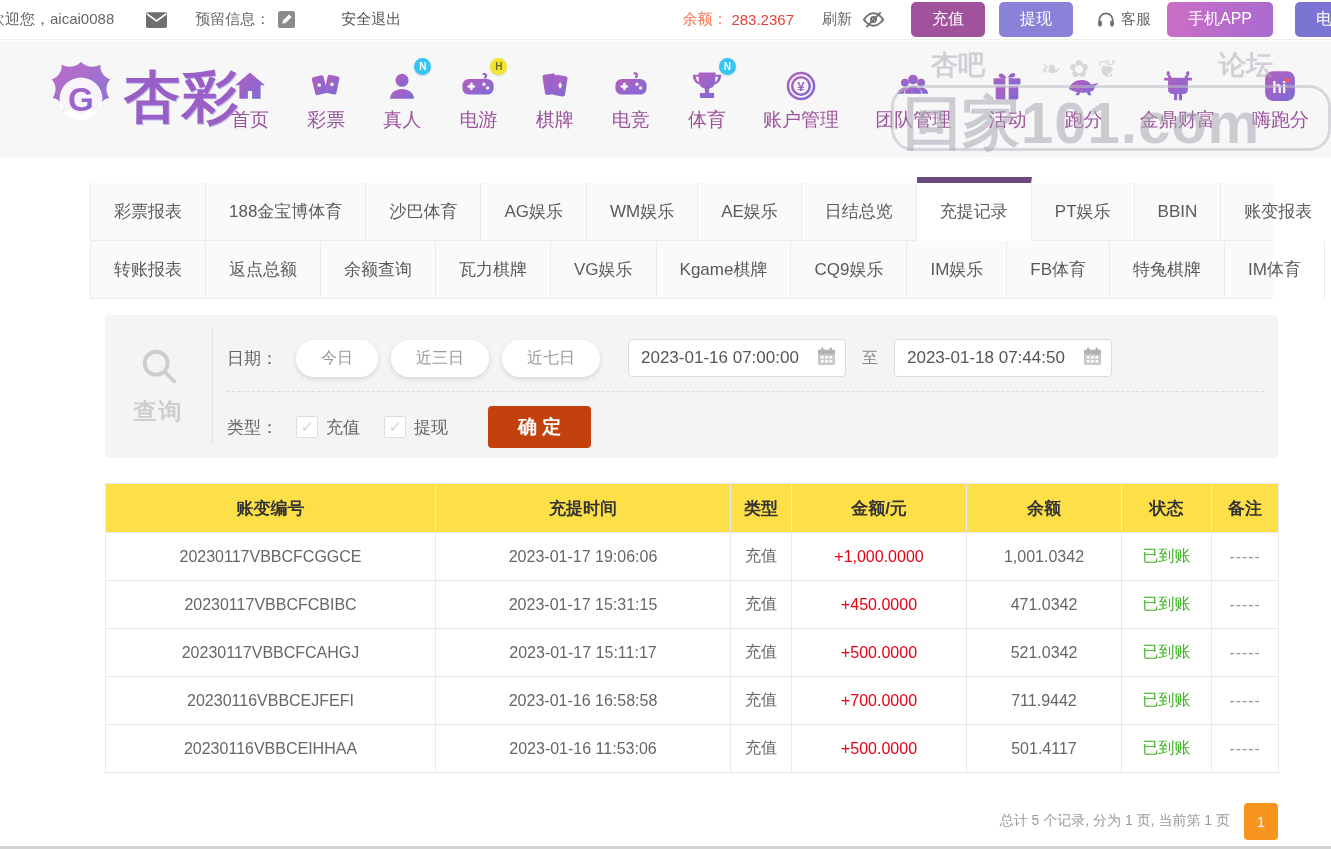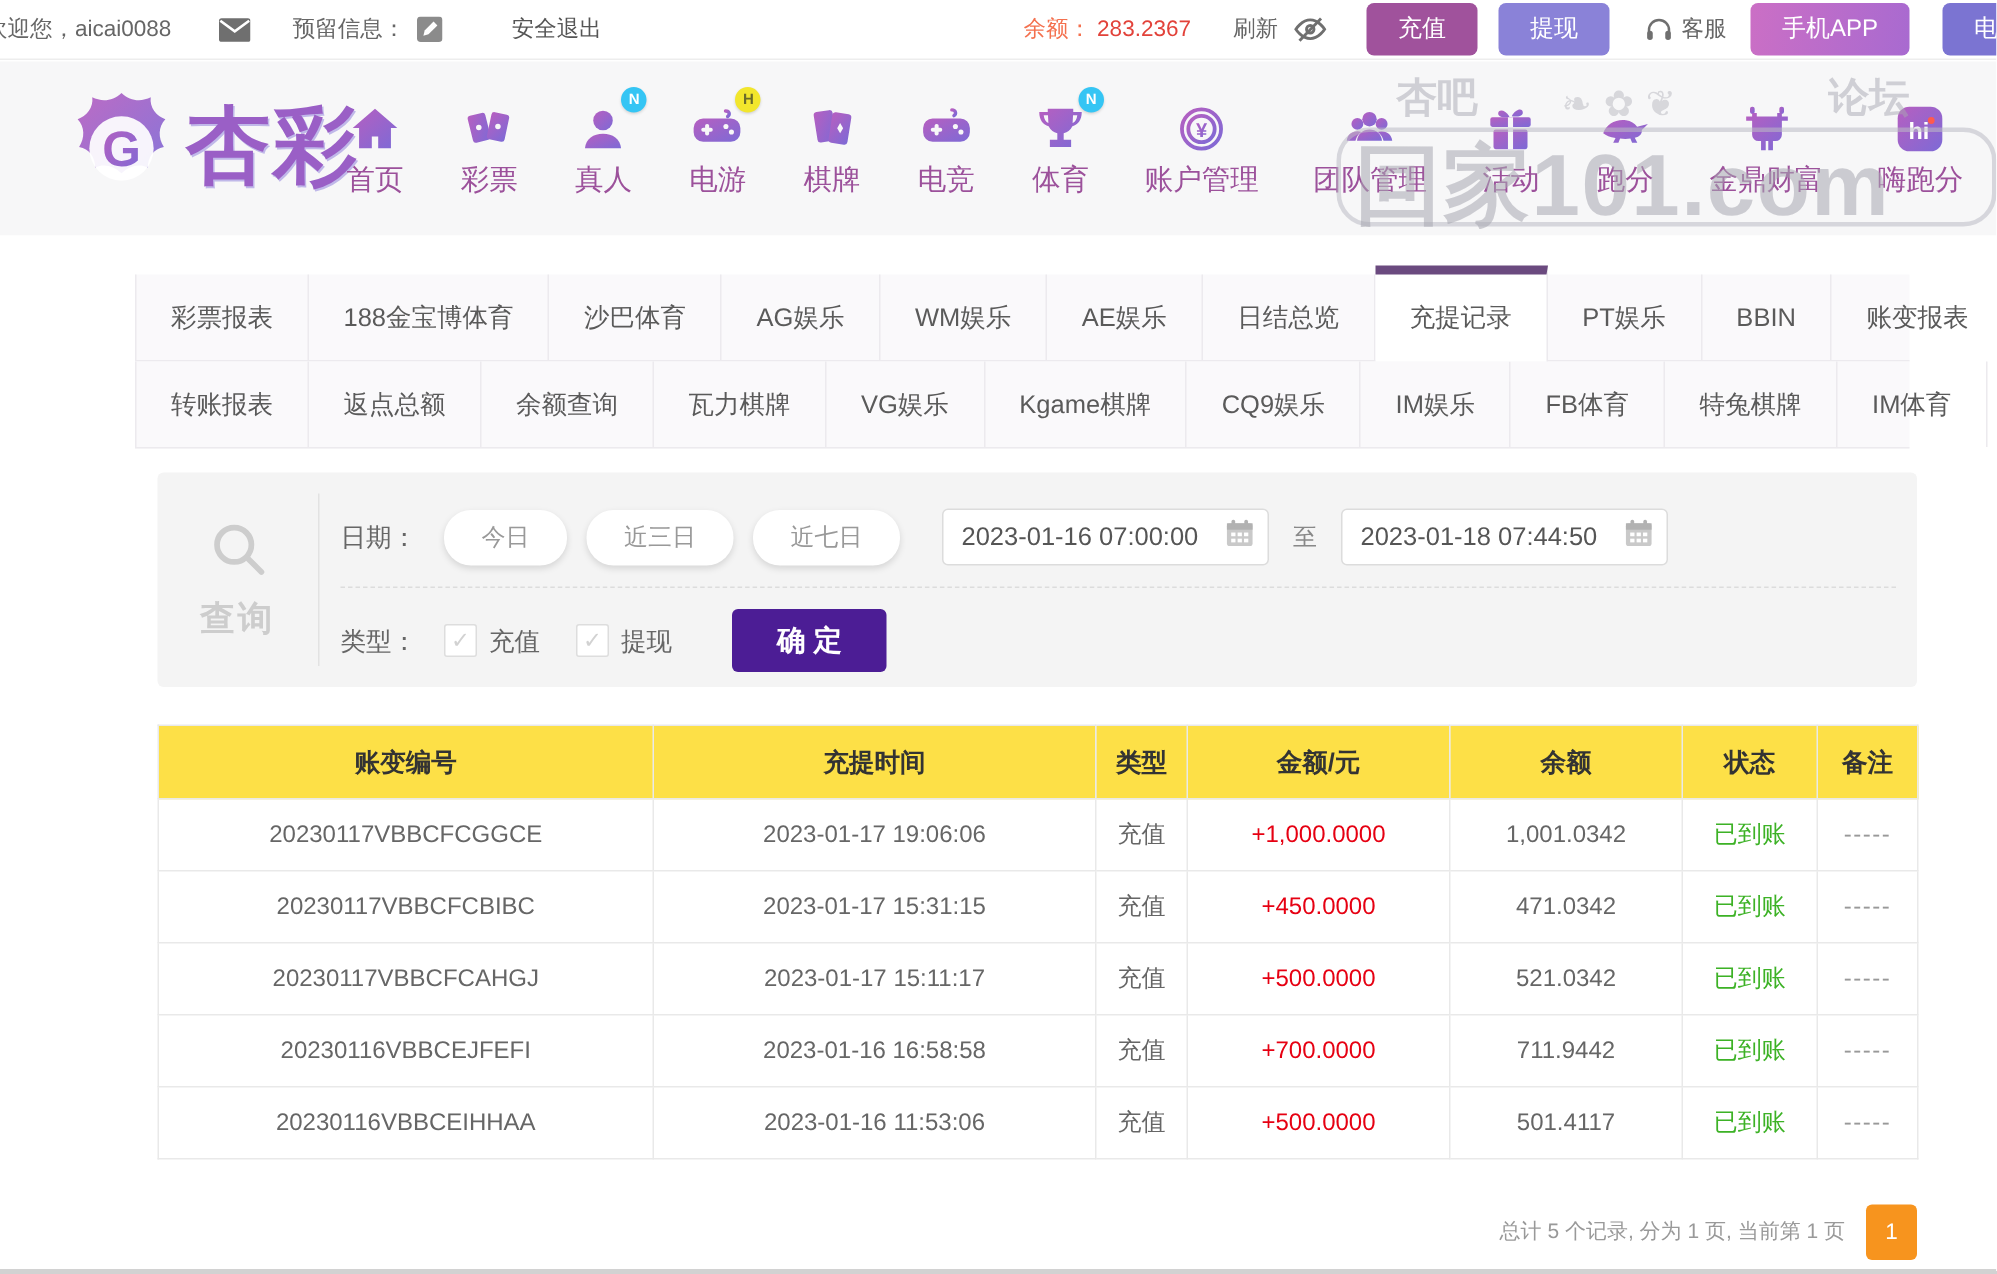--- a/index.html
+++ b/index.html
@@ -87,21 +87,21 @@
                      font-family:inherit; background:transparent; }
   .to-label { margin:0 16px; font-size:16px; color:#888; }
   .date-wrap.second { margin-left:0; }
   .f-dash { position:absolute; left:122px; right:14px; top:76px; border-top:1px dashed #dcdcdc; }
   .f-row2 { position:absolute; left:122px; top:88px; height:48px; display:flex; align-items:center; }
   .chk { display:flex; align-items:center; margin-right:24px; cursor:pointer; }
   .chk-box { width:22px; height:22px; background:#fff; border:1px solid #ddd; border-radius:2px;
              display:inline-flex; align-items:center; justify-content:center;
              color:#d2d2d2; font-size:15px; font-weight:bold; }
   .chk-label { margin-left:8px; font-size:17px; color:#666; }
-  .submit-btn { margin-left:16px; background:#4c1d95; color:#fff; border:none; border-radius:4px;
+  .submit-btn { margin-left:16px; background:#c2410c; color:#fff; border:none; border-radius:4px;
                 font-size:19px; font-weight:bold; padding:8px 30px; cursor:pointer; font-family:inherit;
                 white-space:nowrap; }
 
   
   .report-table { position:absolute; left:105px; top:326px; width:1173px; border-collapse:collapse; table-layout:fixed; }
   .report-table th { background:#fde047; color:#333; font-size:17px; font-weight:bold;
                      height:49px; border:1px solid #e9e9e9; text-align:center; }
   .report-table td { color:#666; font-size:16px; height:48px; border:1px solid #e9e9e9;
                      text-align:center; background:#fff; }
   .report-table td.amount { color:#e60012; }

